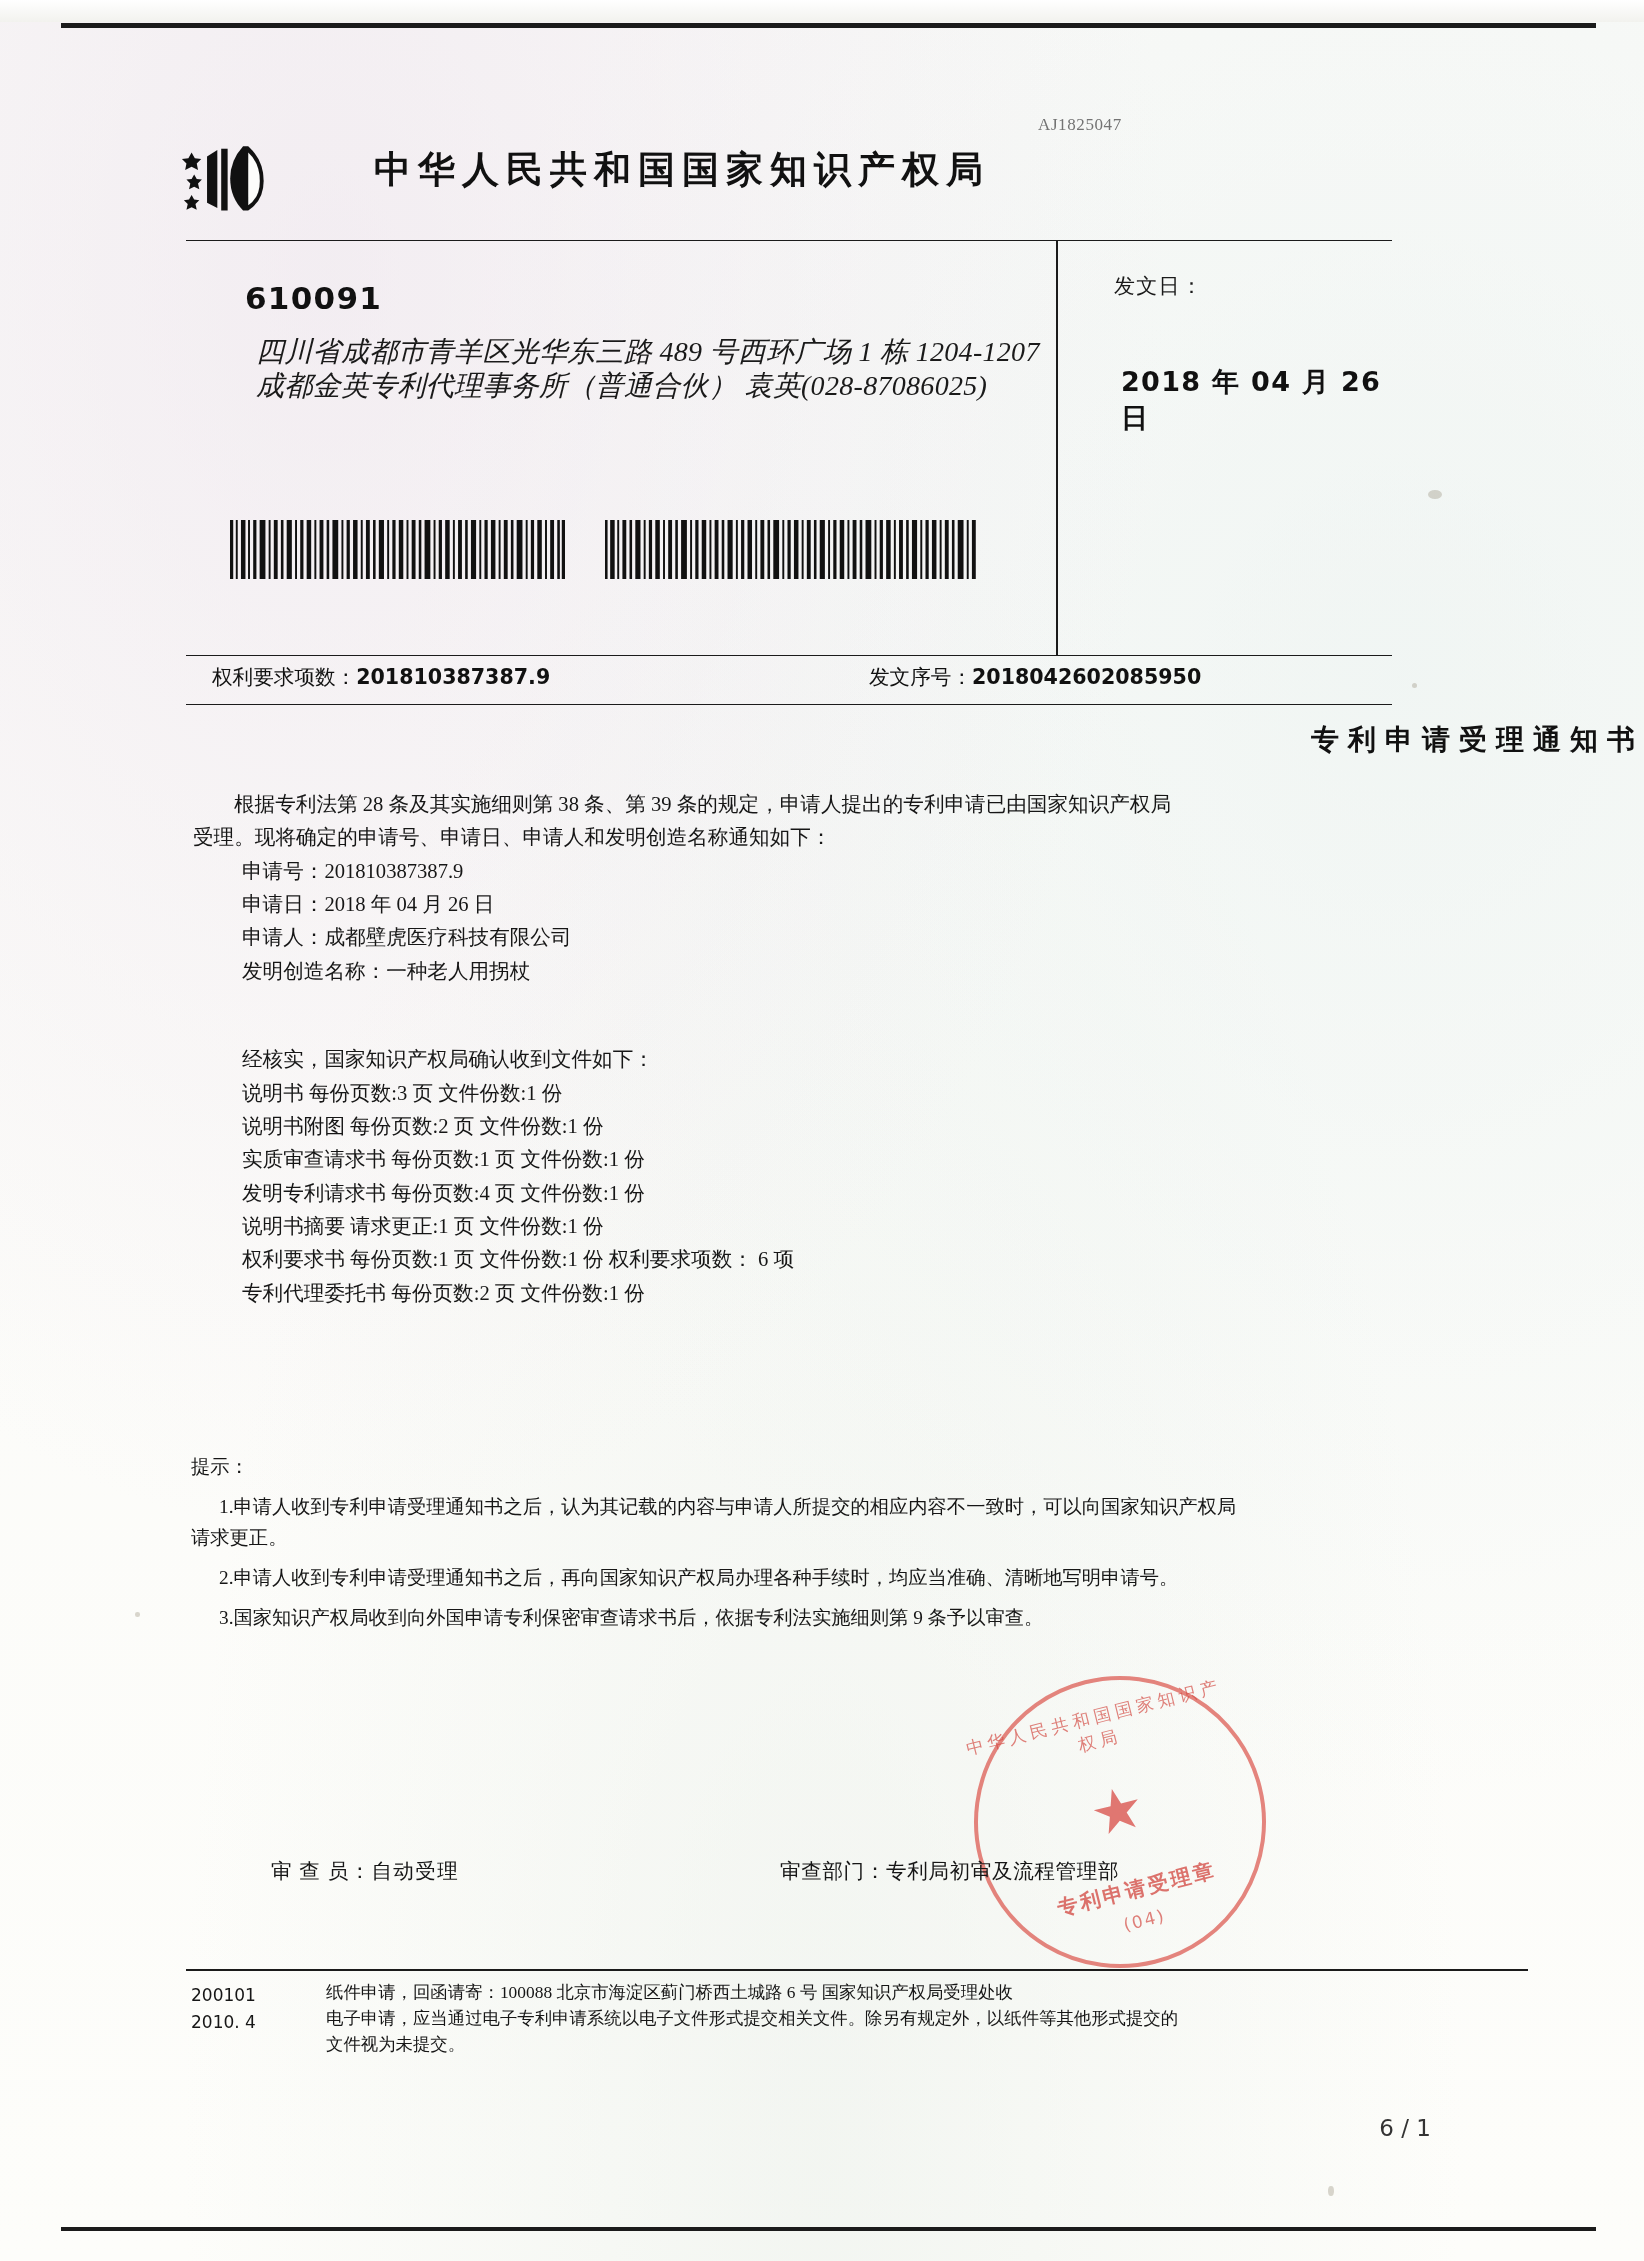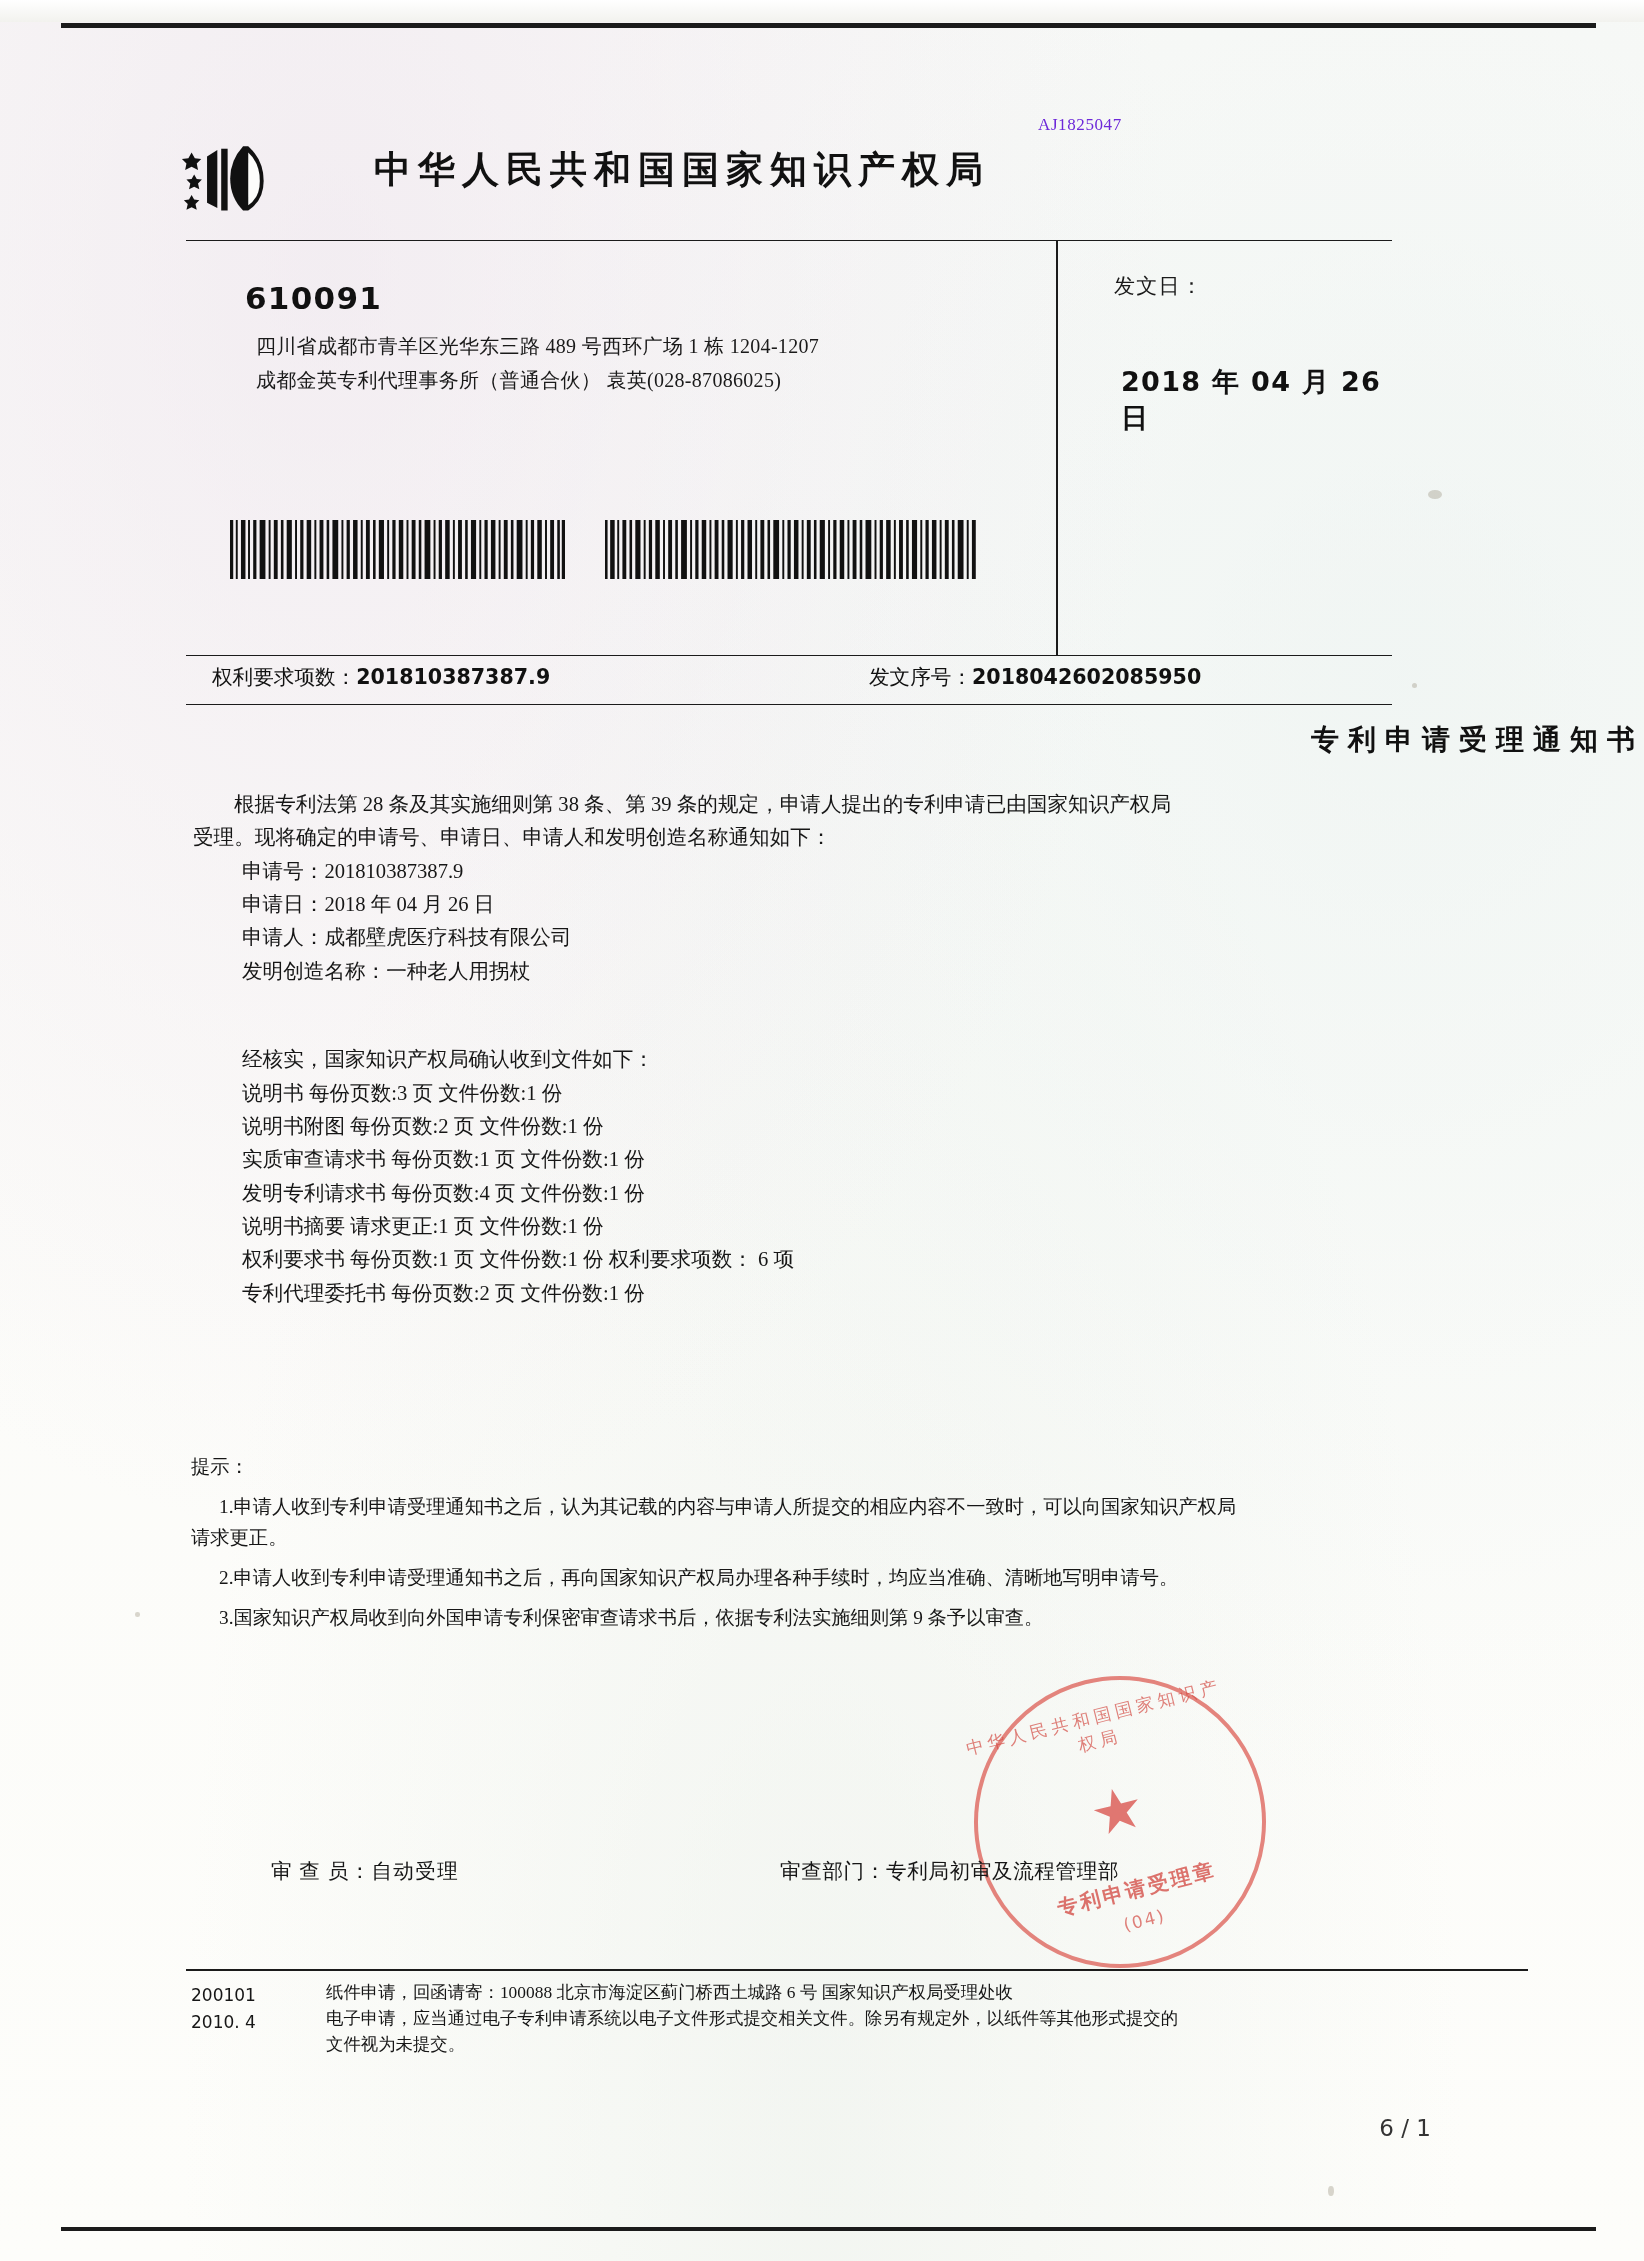--- a/index.html
+++ b/index.html
@@ -47,21 +47,21 @@
     background: #1b1b1b;
   }
 
   .code-top {
     position: absolute;
     left: 1038px;
     top: 115px;
     font-family: "Liberation Serif", serif;
     font-size: 17px;
     letter-spacing: 0.6px;
-    color: #6d28d9;
+    color: #737373;
   }
 
   
   .header {
     position: absolute;
     left: 181px;
     top: 135px;
     width: 1096px;
     height: 84px;
   }
@@ -108,24 +108,25 @@
     top: 39px;
     font-family: "DejaVu Sans", sans-serif;
     font-weight: bold;
     font-size: 31px;
     letter-spacing: 1.3px;
     color: #111;
   }
   .addr-line {
     position: absolute;
     left: 70px;
-    font-size: 20px;
+    font-size: 28px;
     color: #1a1a1a;
     letter-spacing: 0.3px;
     white-space: nowrap;
+    font-style: italic;
   }
   .addr-1 { top: 92px; }
   .addr-2 { top: 126px; }
 
   .issue-label {
     position: absolute;
     left: 928px;
     top: 31px;
     font-size: 21px;
     letter-spacing: 1.3px;

